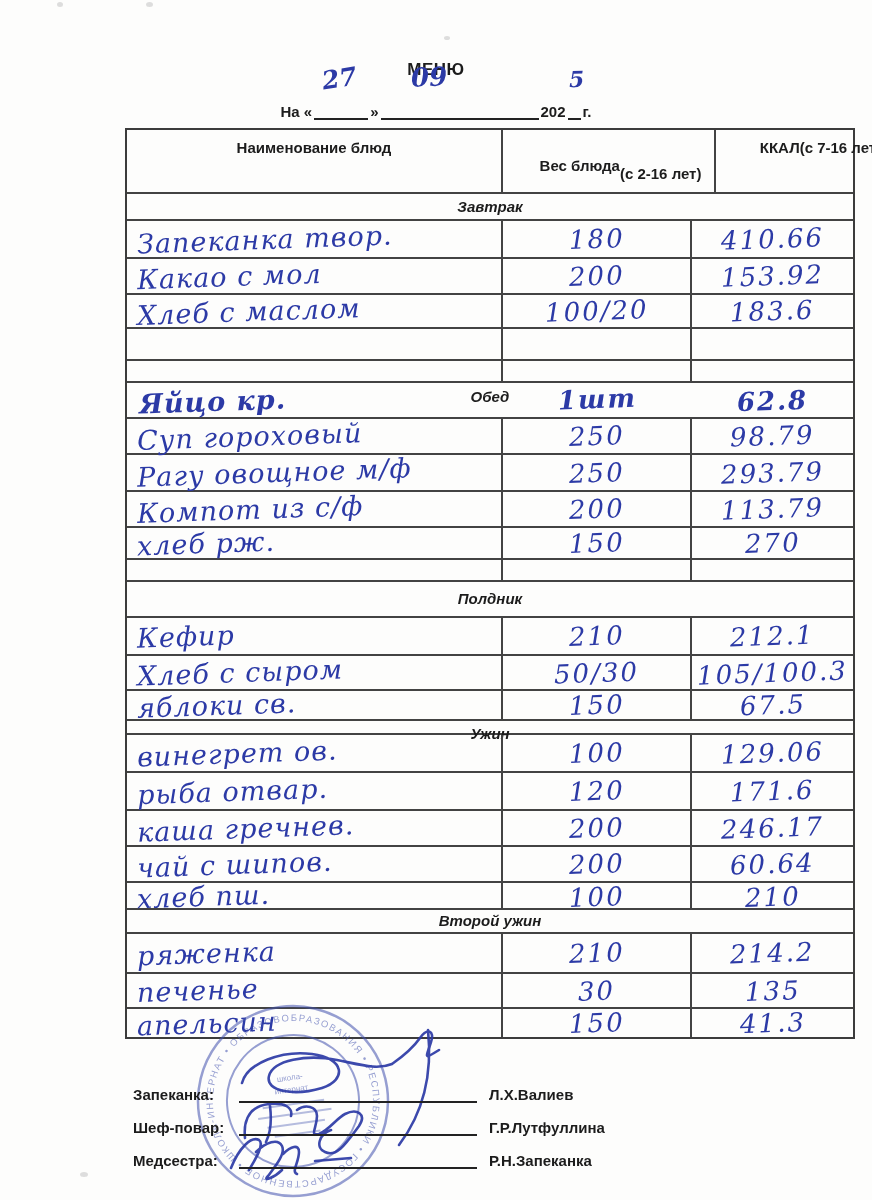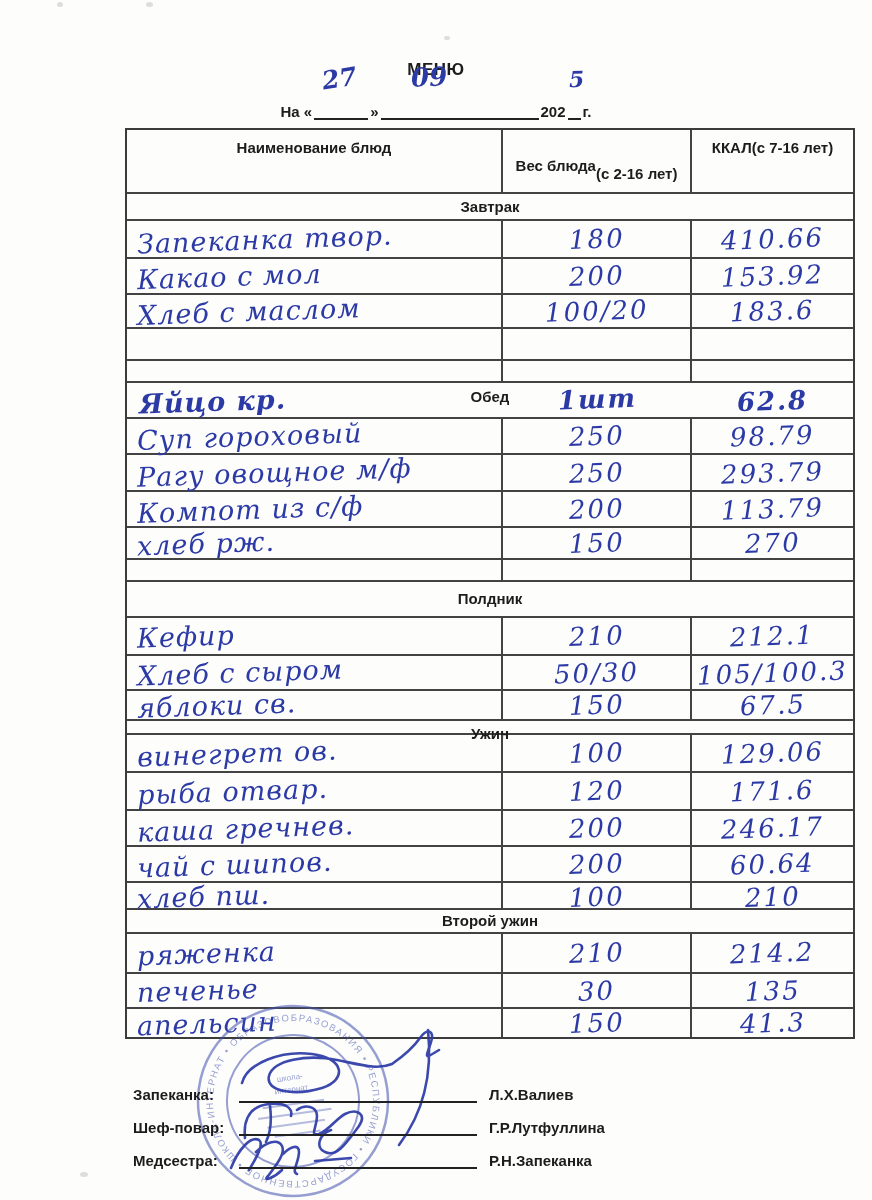--- a/index.html
+++ b/index.html
@@ -44,29 +44,29 @@
   }
   .t-row {
     display:grid; grid-template-columns:376px 189px 161px;
     border-bottom:2px solid #434343; position:relative; box-sizing:border-box;
   }
   .t-row.no-bb { border-bottom:none; }
   .c { position:relative; display:flex; align-items:center; overflow:visible; box-sizing:border-box; }
   .c1, .c2 { border-right:2px solid #434343; }
   .c1 .hw { margin-left:10px; }
   .c2, .c3 { justify-content:center; }
-  .thead { height:64px; }
+  .thead { height:64px;gap:24px; }
   .thead .c { align-items:flex-start; justify-content:center; font-weight:bold; font-size:15px; padding-top:9px; }
   .thead .c2 { flex-direction:row; align-items:center; }
   .thead .w2 { margin-top:15px; }
   .band {
     position:relative; border-bottom:2px solid #434343; box-sizing:border-box;
     text-align:center; font-weight:bold; font-size:15px;
   }
-  .band-label { display:block; }
+  .band-label { display:block;font-style:italic; }
   .band .band-label { line-height:25px; }
   .band-overlap .band-label { position:absolute; top:5px; left:0; width:100%; line-height:18px; }
   .ov-name   { position:absolute; left:12px; top:5px; }
   .ov-weight { position:absolute; left:376px; width:189px; text-align:center; top:3px; }
   .ov-kcal   { position:absolute; left:565px; width:161px; text-align:center; top:5px; }
 
   
   .sig-block { position:absolute; left:133px; top:1070px; width:500px; }
   .sig-row { display:flex; align-items:flex-end; height:33px; }
   .sig-role { font-weight:bold; font-size:15px; width:106px; }

